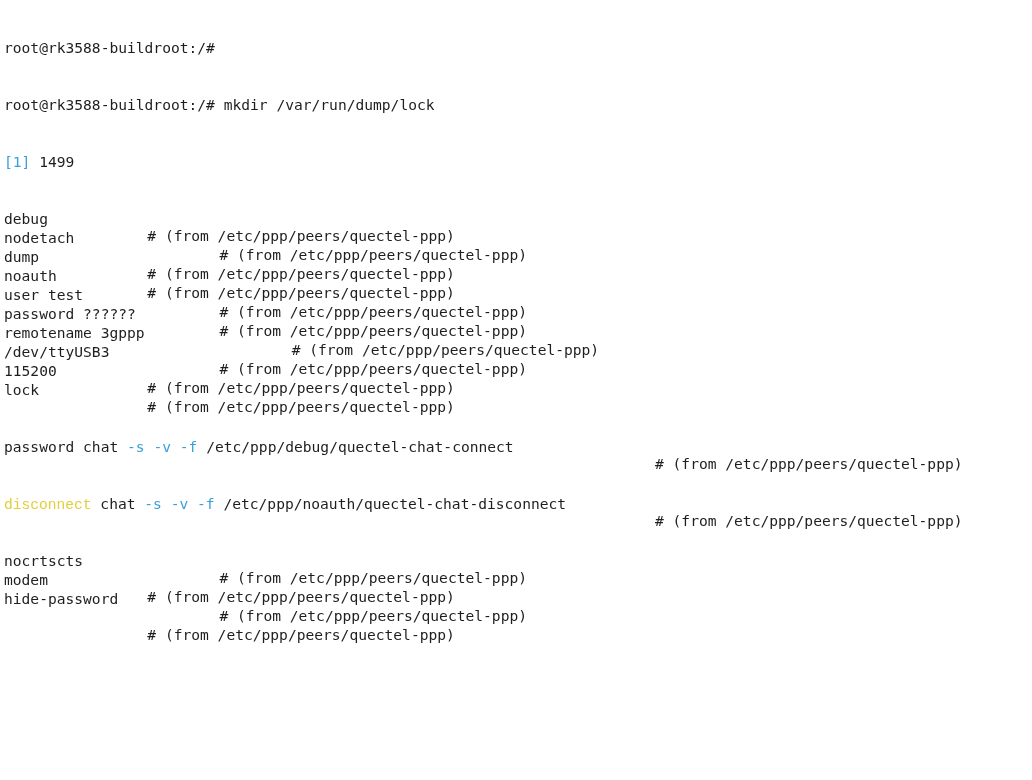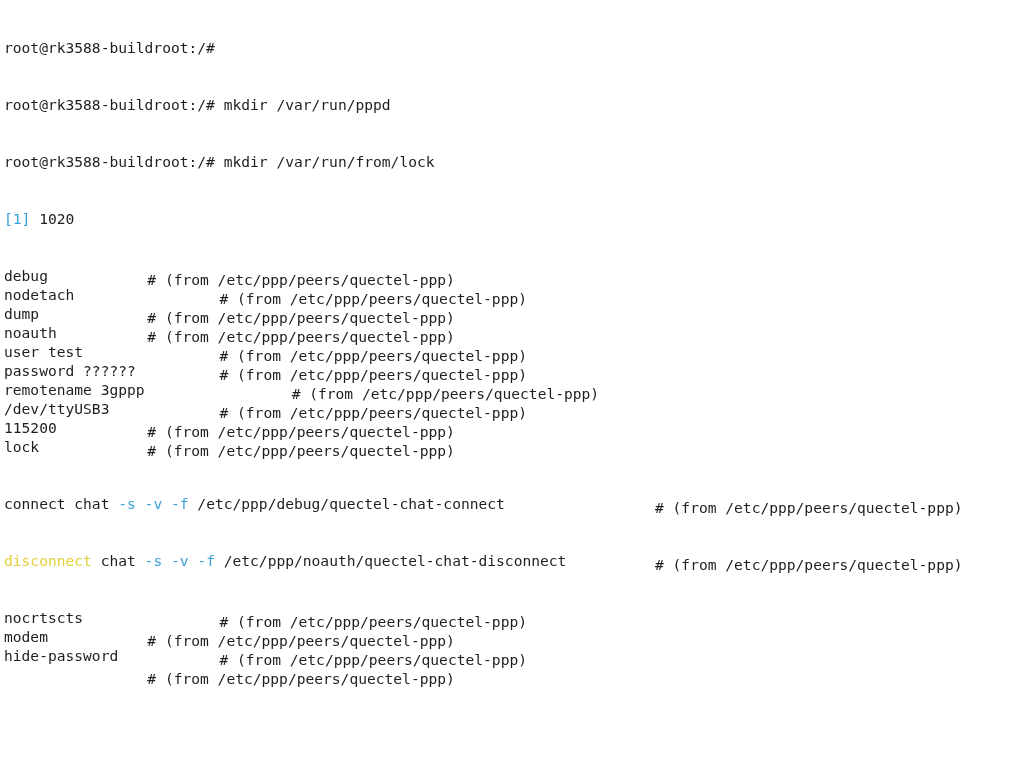--- a/index.html
+++ b/index.html
@@ -4,34 +4,33 @@
 <style>
   html, body { margin:0; padding:0; background:#ffffff; }
   body { width:1032px; height:780px; overflow:hidden; }
   .term {
     position:absolute; left:4px; top:0px;
     font-family: "DejaVu Sans Mono", "Liberation Mono", monospace;
     font-size:14.6px; line-height:19px; color:#1e1e1e;
     white-space:pre; letter-spacing:0px;
   }
   .line { height:19px; position:relative; }
-  .c { position:absolute; top:4px; }
+  .c { position:absolute; top:17px; }
   .blue { color:#3aa0d8; }
-  .yellow { color:#e2cf3a; }
+  .yellow { color:#e2cf3a;font-family:Liberation Mono, monospace; }
 </style>
 </head>
 <body>
 
 <div class="term" id="term">
   <div class="line"><span>root@rk3588-buildroot:/#</span><span></span></div>
-  <div class="line"><span>root@rk3588-buildroot:/#</span><span> mkdir /var/run/pppd</span></div>
-  <div class="line"><span>root@rk3588-buildroot:/#</span><span> mkdir /var/run/from/lock</span></div>
-  <div class="line"><span class="blue">[1]</span><span> 1020</span></div>
+  <div class="line"><span>root@rk3588-buildroot:/#</span><span> mkdir /var/run/dump/lock</span></div>
+  <div class="line"><span class="blue">[1]</span><span> 1499</span></div>
   <div id="opts1"><div class="line"><span>debug</span><span class="c" style="left: 143.32px;"># (from /etc/ppp/peers/quectel-ppp)</span></div><div class="line"><span>nodetach</span><span class="c" style="left: 215.48px;"># (from /etc/ppp/peers/quectel-ppp)</span></div><div class="line"><span>dump</span><span class="c" style="left: 143.32px;"># (from /etc/ppp/peers/quectel-ppp)</span></div><div class="line"><span>noauth</span><span class="c" style="left: 143.32px;"># (from /etc/ppp/peers/quectel-ppp)</span></div><div class="line"><span>user test</span><span class="c" style="left: 215.48px;"># (from /etc/ppp/peers/quectel-ppp)</span></div><div class="line"><span>password ??????</span><span class="c" style="left: 215.48px;"># (from /etc/ppp/peers/quectel-ppp)</span></div><div class="line"><span>remotename 3gppp</span><span class="c" style="left: 287.64px;"># (from /etc/ppp/peers/quectel-ppp)</span></div><div class="line"><span>/dev/ttyUSB3</span><span class="c" style="left: 215.48px;"># (from /etc/ppp/peers/quectel-ppp)</span></div><div class="line"><span>115200</span><span class="c" style="left: 143.32px;"># (from /etc/ppp/peers/quectel-ppp)</span></div><div class="line"><span>lock</span><span class="c" style="left: 143.32px;"># (from /etc/ppp/peers/quectel-ppp)</span></div></div>
-  <div class="line"><span>connect</span><span> chat </span><span class="blue">-s</span> <span class="blue">-v</span> <span class="blue">-f</span><span> /etc/ppp/debug/quectel-chat-connect</span><span class="c" style="left:651px"># (from /etc/ppp/peers/quectel-ppp)</span></div>
+  <div class="line"><span>password</span><span> chat </span><span class="blue">-s</span> <span class="blue">-v</span> <span class="blue">-f</span><span> /etc/ppp/debug/quectel-chat-connect</span><span class="c" style="left:651px"># (from /etc/ppp/peers/quectel-ppp)</span></div>
   <div class="line"><span class="yellow">disconnect</span><span> chat </span><span class="blue">-s</span> <span class="blue">-v</span> <span class="blue">-f</span><span> /etc/ppp/noauth/quectel-chat-disconnect</span><span class="c" style="left:651px"># (from /etc/ppp/peers/quectel-ppp)</span></div>
   <div id="opts2"><div class="line"><span>nocrtscts</span><span class="c" style="left: 215.48px;"># (from /etc/ppp/peers/quectel-ppp)</span></div><div class="line"><span>modem</span><span class="c" style="left: 143.32px;"># (from /etc/ppp/peers/quectel-ppp)</span></div><div class="line"><span>hide-password</span><span class="c" style="left: 215.48px;"># (from /etc/ppp/peers/quectel-ppp)</span></div><div class="line"><span class="c" style="left: 143.32px;"># (from /etc/ppp/peers/quectel-ppp)</span></div></div>
   
   
   
   
   
   
 </div>
 

